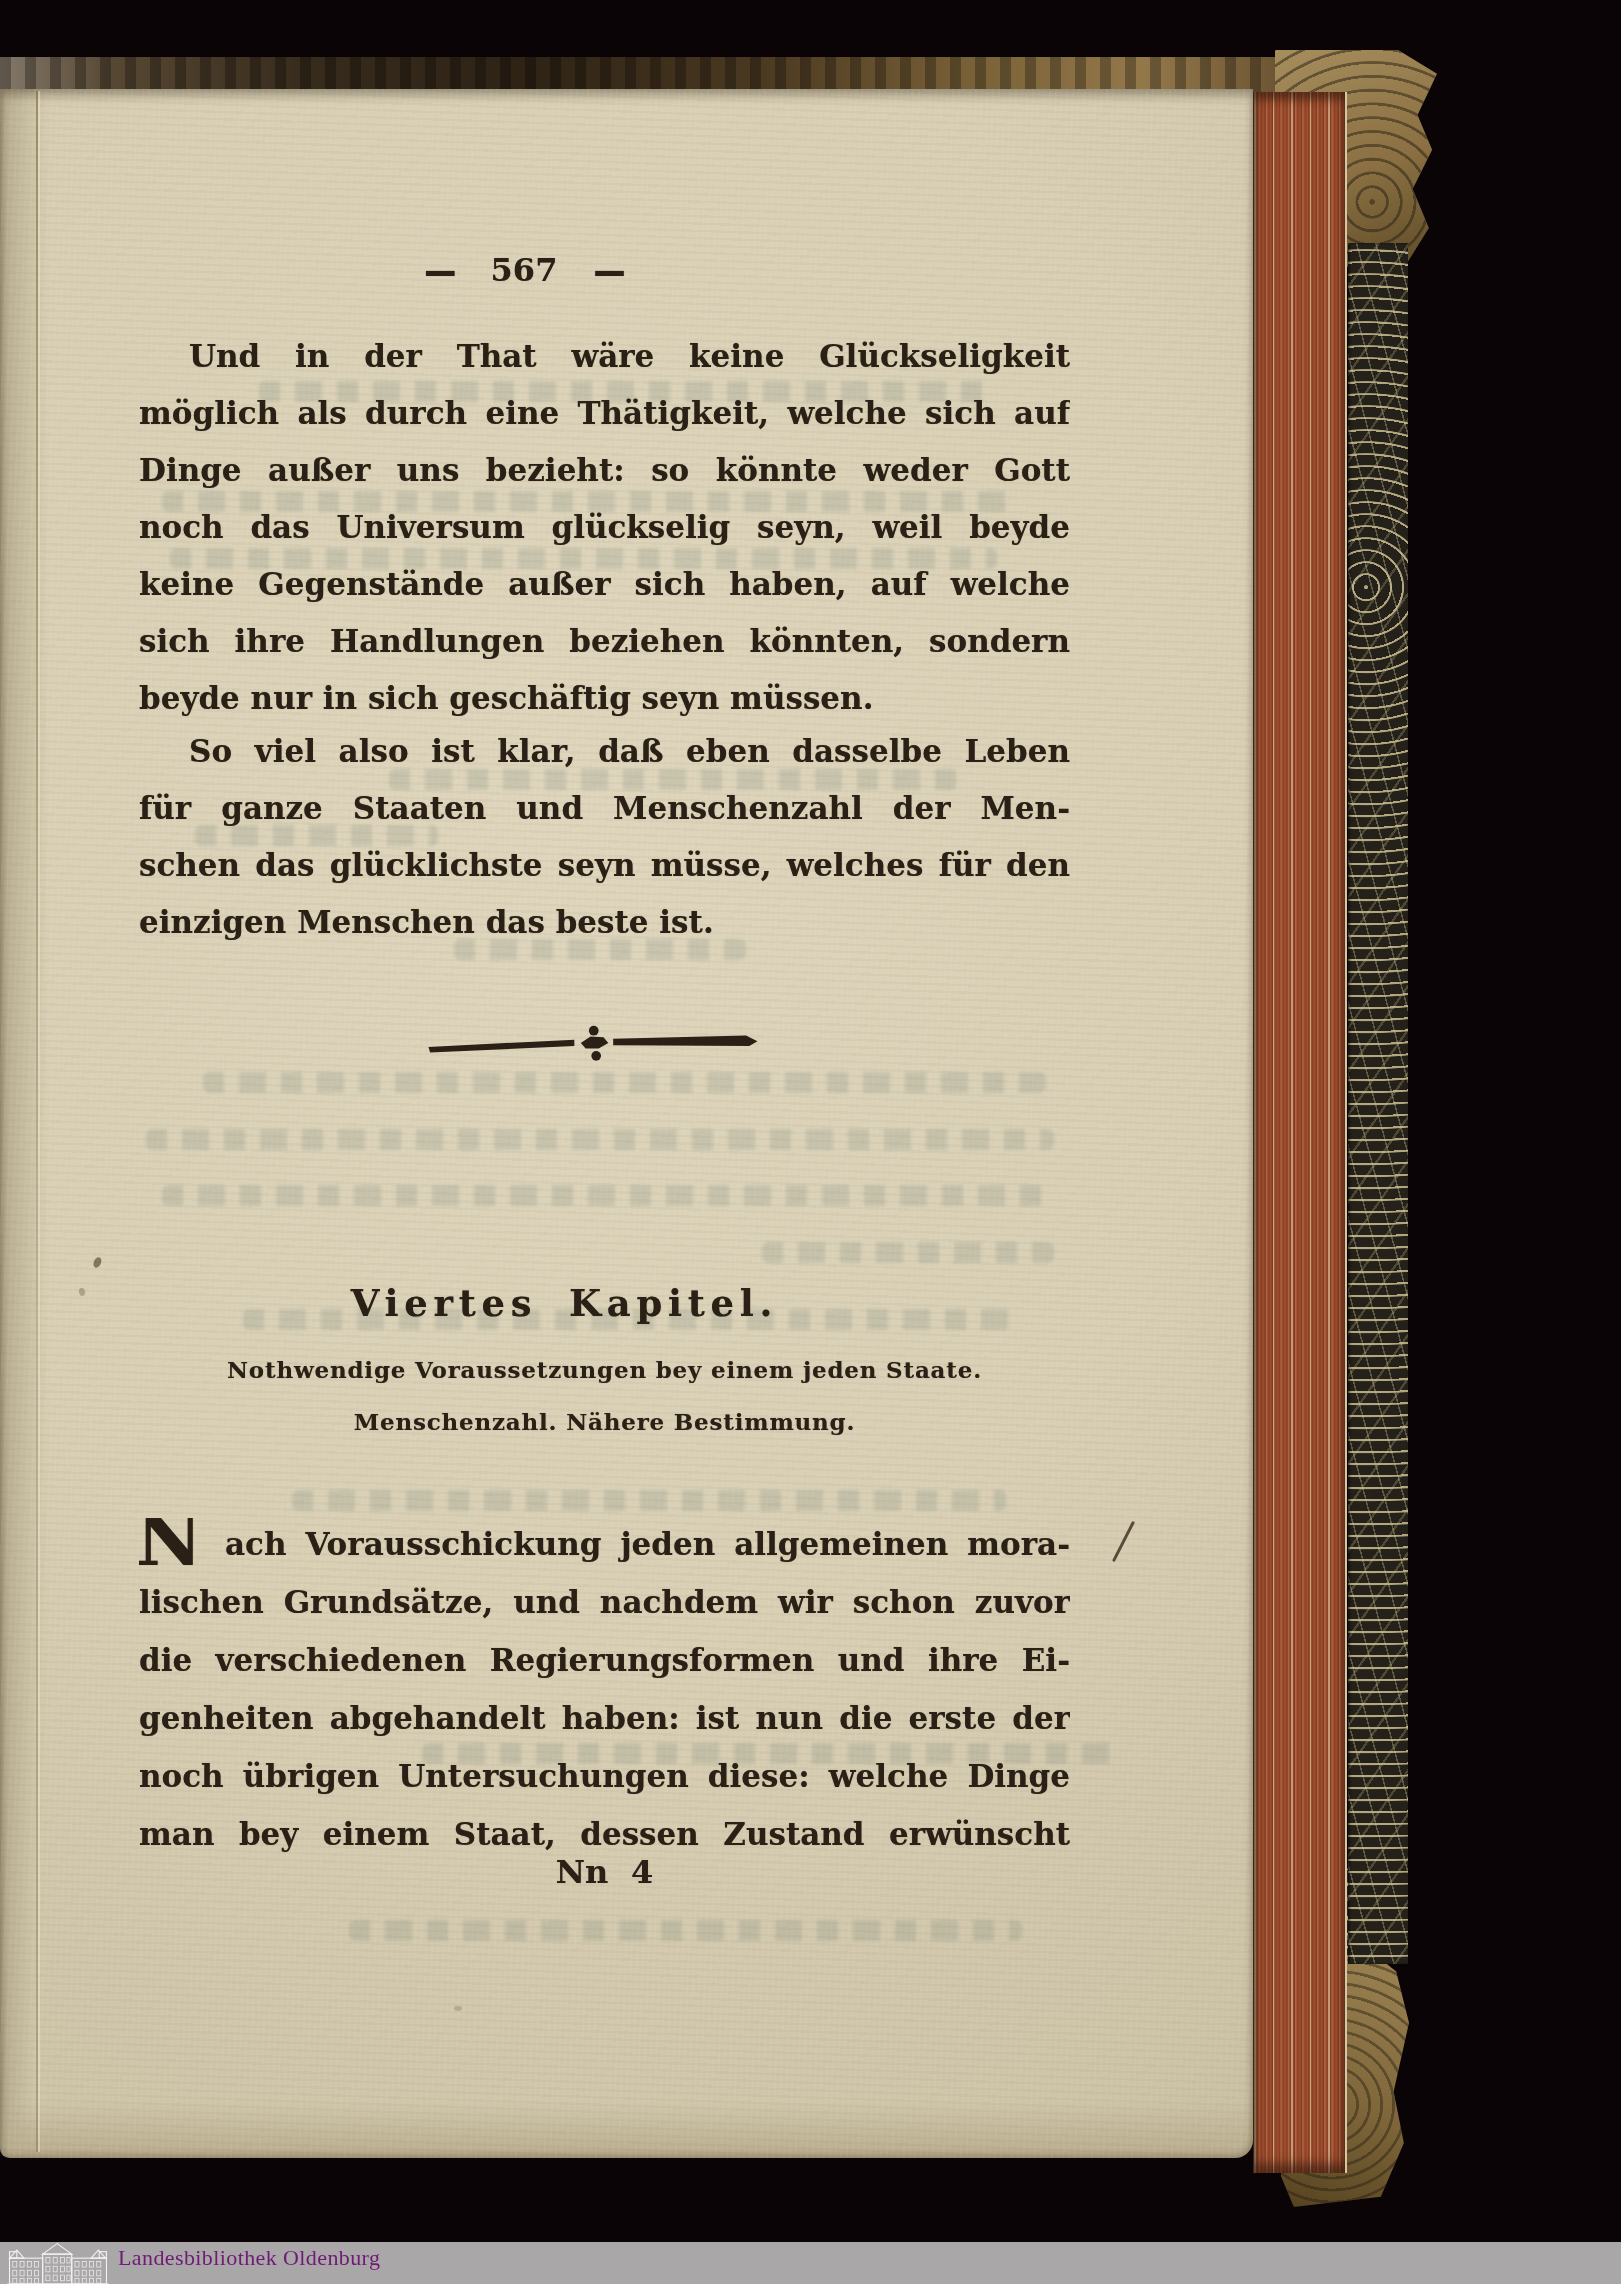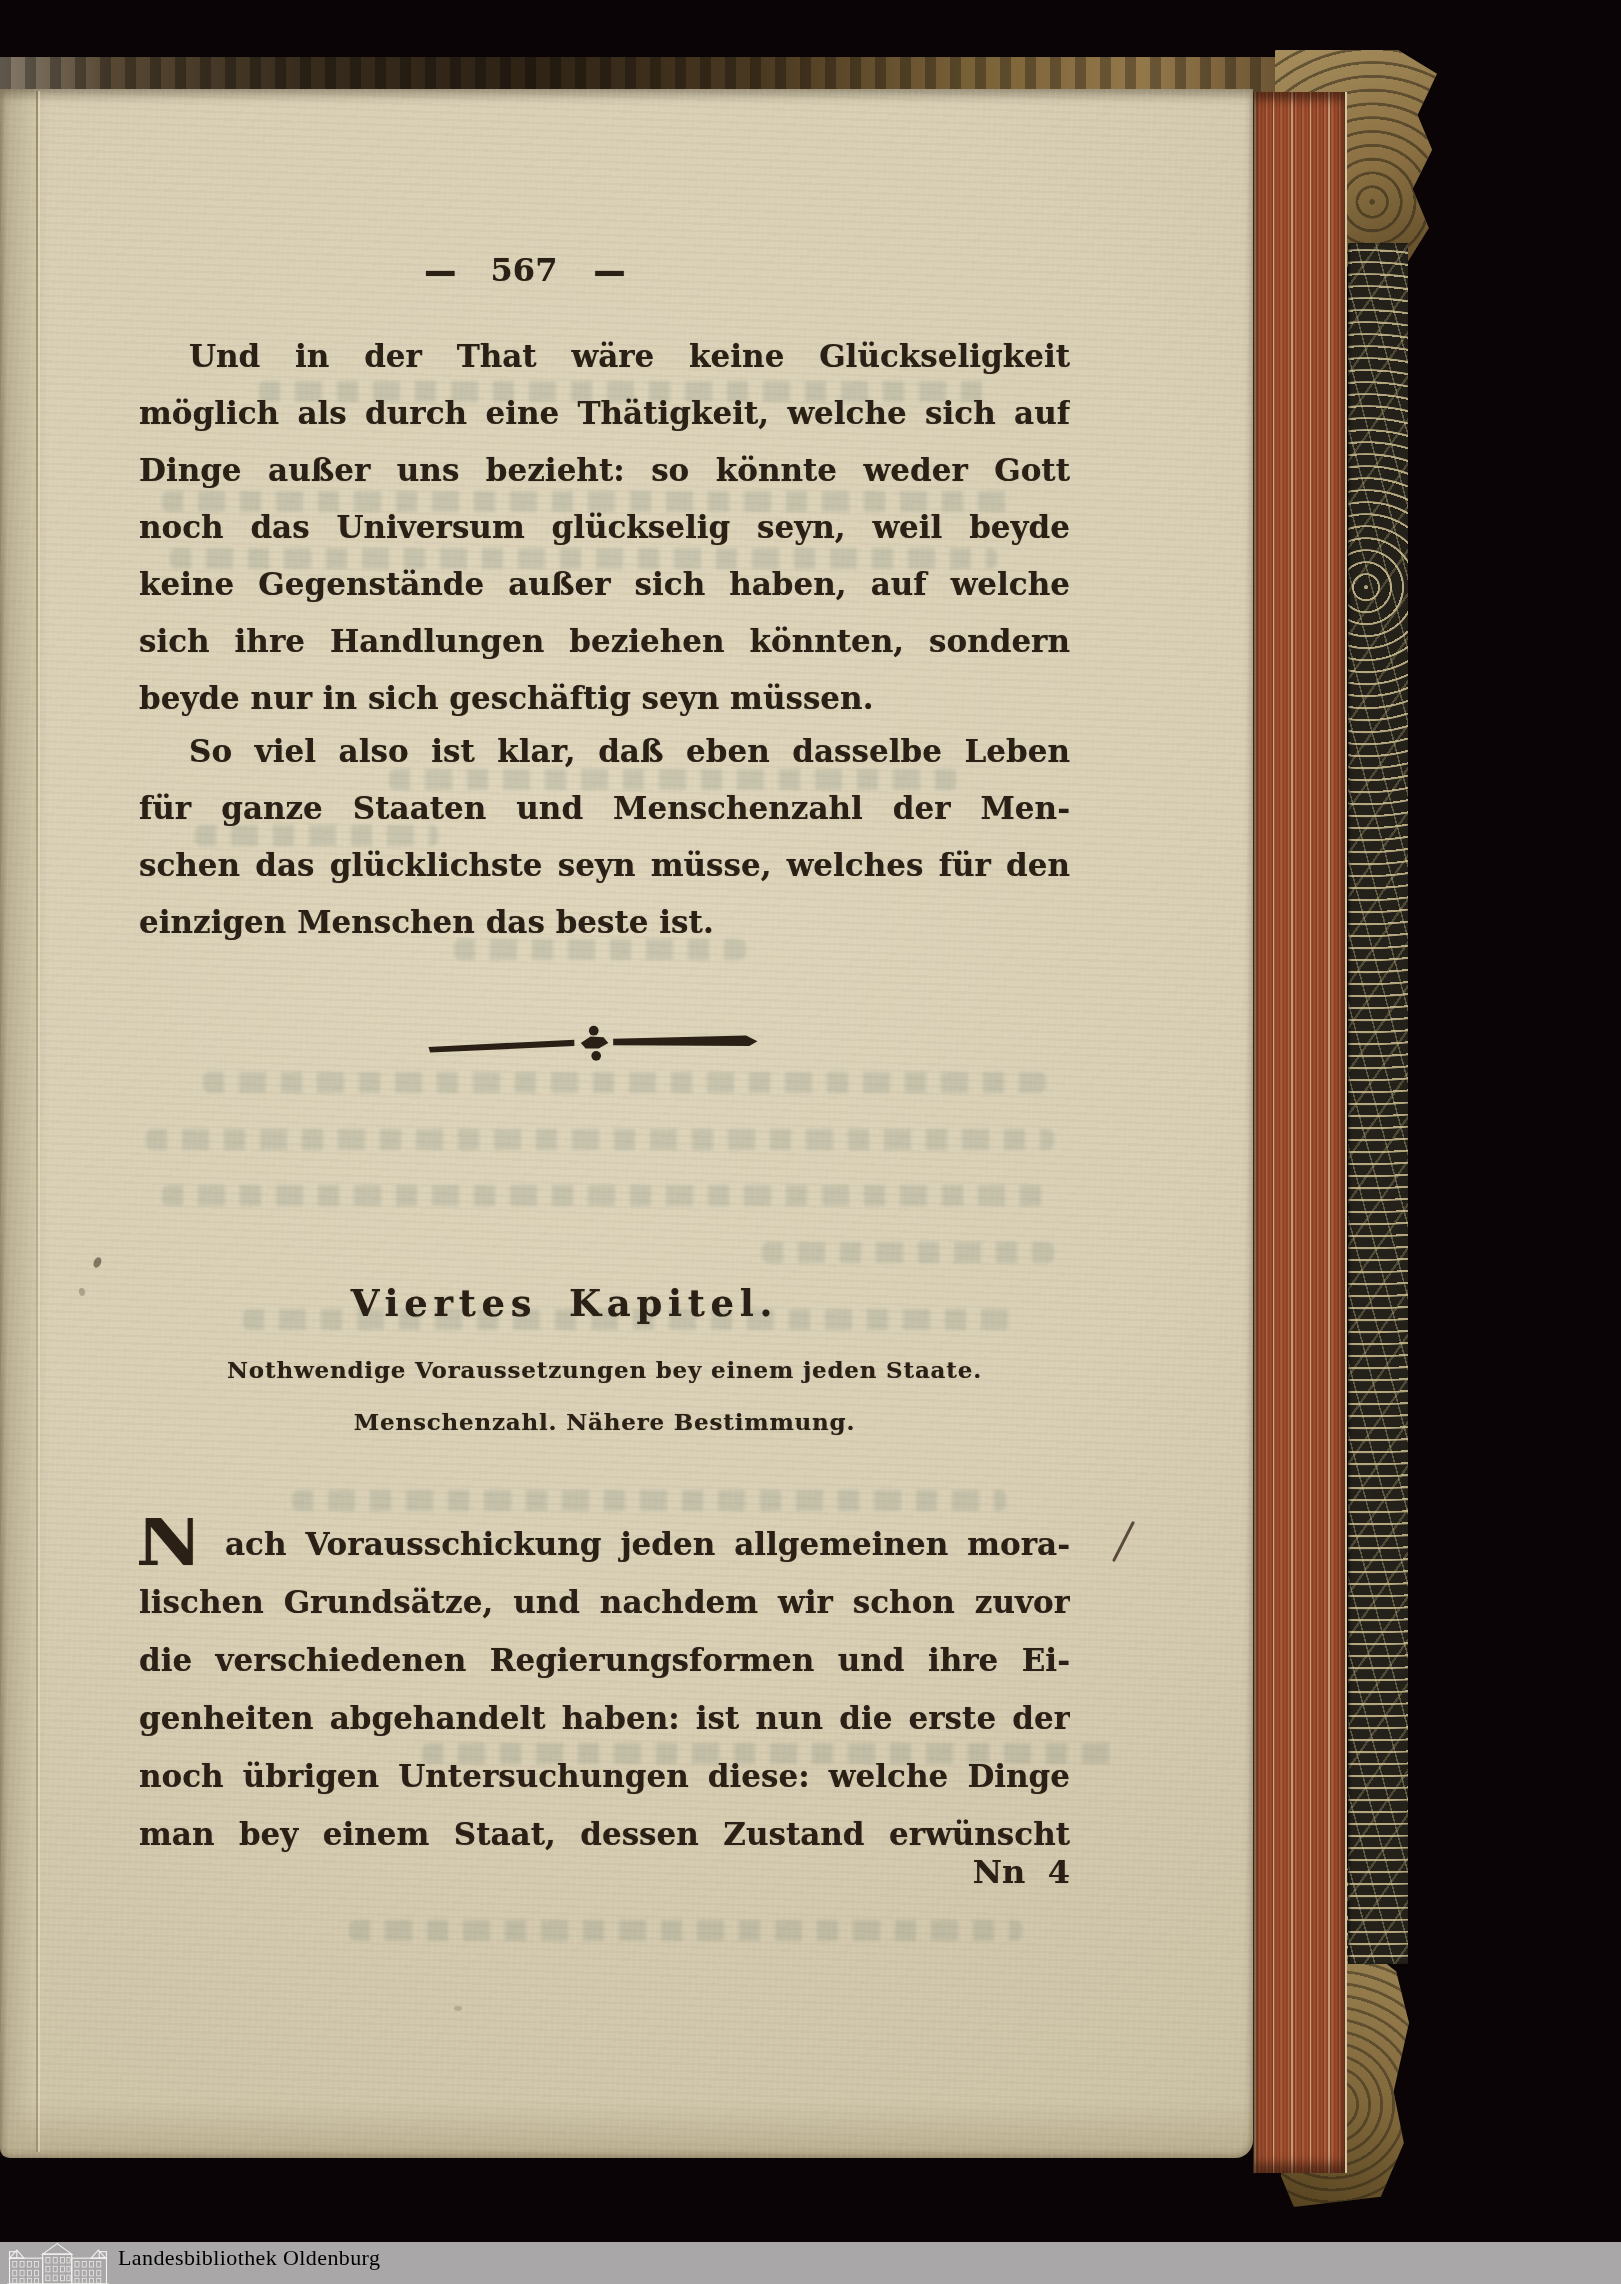--- a/index.html
+++ b/index.html
@@ -98,40 +98,40 @@
     position:absolute;left:-3.2px;top:-14.6px;font-size:73px;line-height:73px;font-weight:700;
   }
   .divider-wrap{position:absolute;left:422px;top:1020px;width:350px;height:49px;}
   .chapter-title{
     position:absolute;left:139px;top:1247px;width:851px;text-align:center;
     font-size:37px;letter-spacing:5.7px;word-spacing:13px;margin-top:34px;
   }
   .subtitle{position:absolute;left:139px;width:931px;text-align:center;font-size:23px;letter-spacing:0.8px;}
   .subtitle.s1{top:1356px;}
   .subtitle.s2{top:1408px;}
-  .signature{position:absolute;left:139px;top:1853px;width:931px;text-align:right;font-size:32px;word-spacing:11.4px;}
+  .signature{position:absolute;left:139px;top:1853px;width:931px;text-align:center;font-size:32px;word-spacing:11.4px;}
   
   .ghost{
     position:absolute;height:21px;opacity:.13;filter:blur(1.6px);border-radius:6.5px;pointer-events:none;
     background:repeating-linear-gradient(90deg,#3e5a55 0 21px,transparent 21px 36px,#46605a 36px 63px,transparent 63px 78px);
   }
   .slash-mark{
     position:absolute;left:1122px;top:1519px;width:3.2px;height:45px;border-radius:1.6px;
     background:#4a382a;transform:rotate(27deg);opacity:.88;
   }
   .speck{position:absolute;border-radius:50%;background:rgba(60,46,30,.55);}
   
   .footer-bar{
     position:absolute;left:0;top:2242px;width:1622px;height:42px;
     background:#a9a7a8;display:flex;align-items:center;
   }
   .footer-logo{position:absolute;left:6.5px;top:0px;width:102px;height:42px;}
   .footer-label{
     position:absolute;left:118px;top:0;height:32px;display:flex;align-items:center;
-    color:#000000;font-size:22px;letter-spacing:0.4px;font-family:"Liberation Serif","DejaVu Serif",serif;
+    color:#701a75;font-size:22px;letter-spacing:0.4px;font-family:"Liberation Serif","DejaVu Serif",serif;
   }
 </style>
 </head>
 <body>
 
 <div class="scene">
 
   <div class="top-edge"></div>
   <div class="board-top"></div>
   <div class="board-bottom"></div>

